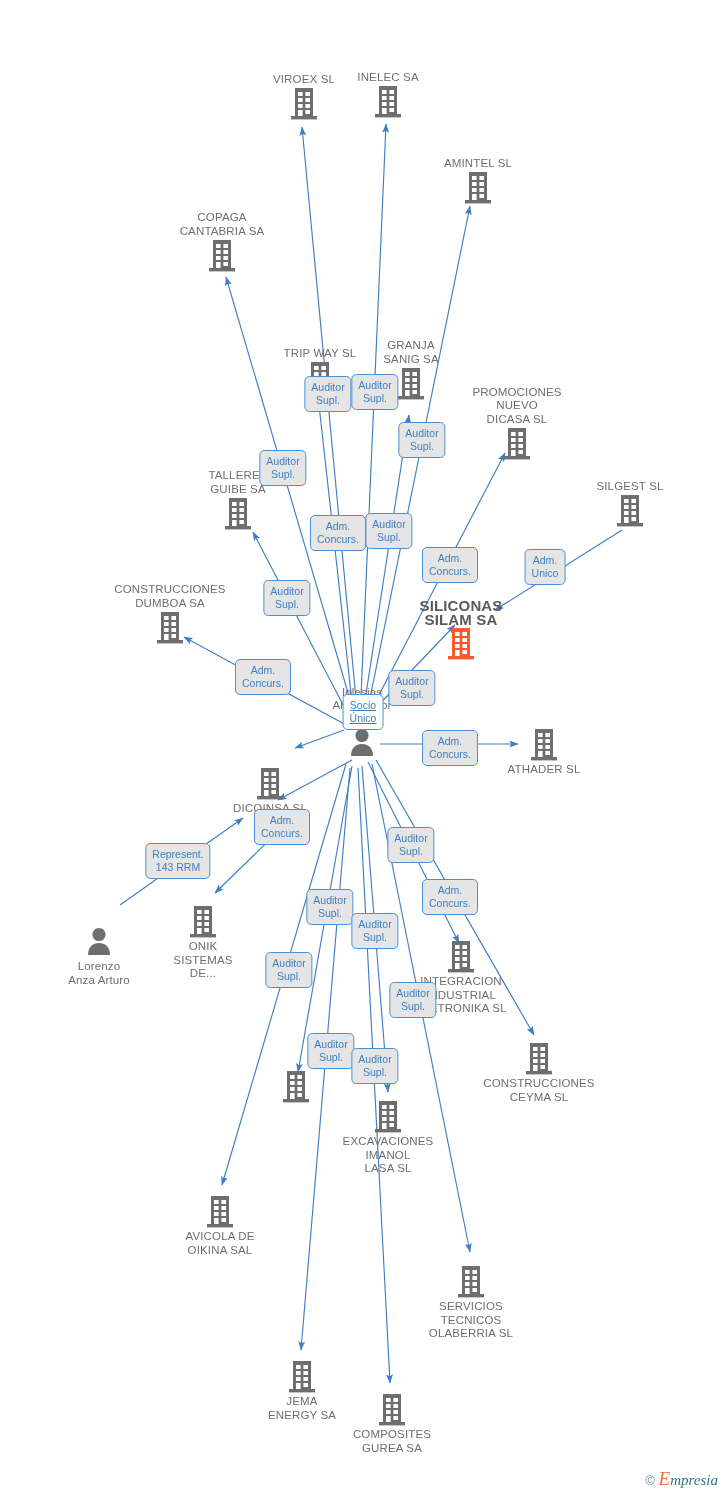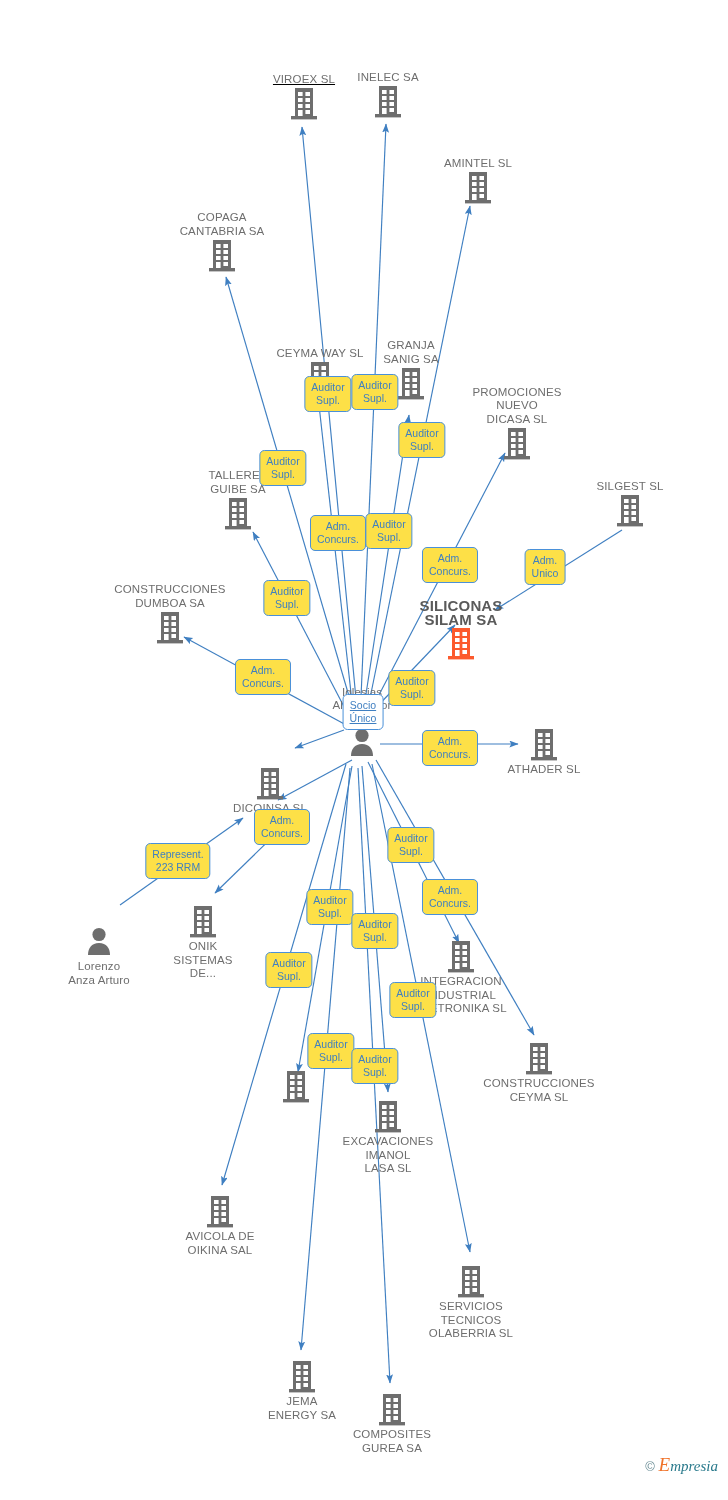--- a/index.html
+++ b/index.html
@@ -48,38 +48,38 @@
     margin-bottom: 1px;
   }
   .node.target .node-label {
     color: #5a5a5a;
     font-weight: bold;
     font-size: 15px;
   }
   .badge {
     position: absolute;
     transform: translate(-50%, -50%);
-    background: #fde047;
+    background: #e5e5e5;
     border: 1px solid #4a90d9;
     border-radius: 5px;
     color: #3f7fc1;
     font-size: 10.5px;
     line-height: 13px;
     text-align: center;
     padding: 4px 6px;
     white-space: pre-line;
     box-sizing: border-box;
   }
   .badge.socio {
     background: #ffffff;
   }
   #watermark {
     position: absolute;
     right: 10px;
-    bottom: 24px;
+    bottom: 10px;
     font-size: 15px;
     color: #2a7a8c;
     font-family: "Liberation Serif", serif;
     font-style: italic;
     white-space: nowrap;
   }
   #watermark .copy {
     font-style: normal;
     color: #6a8d96;
     font-family: "Liberation Sans", sans-serif;
@@ -123,21 +123,21 @@
         <line x1="352" y1="766" x2="298" y2="1072" marker-end="url(#arrow)"></line>
         <line x1="362" y1="766" x2="388" y2="1092" marker-end="url(#arrow)"></line>
         <line x1="346" y1="764" x2="222" y2="1185" marker-end="url(#arrow)"></line>
         <line x1="372" y1="764" x2="470" y2="1252" marker-end="url(#arrow)"></line>
         <line x1="350" y1="768" x2="301" y2="1350" marker-end="url(#arrow)"></line>
         <line x1="358" y1="768" x2="390" y2="1383" marker-end="url(#arrow)"></line>
       </g>
   </svg>
 
   <div id="nodes-layer" style="position: absolute; left: 0px; top: 0px; width: 728px; height: 1500px;">
-      <div class="node label-above" style="left: 304px; top: 72.5px; text-decoration: underline;">
+      <div class="node label-above" style="left: 304px; top: 72.5px;">
         <span class="node-label">VIROEX  SL</span>
         <span class="glyph"><svg width="30" height="34" viewBox="0 0 30 34">
             <rect x="6" y="1" width="18" height="28" fill="#6E6E6E"></rect>
             <rect x="2" y="29" width="26" height="3.4" fill="#6E6E6E"></rect>
             <rect x="9" y="5" width="4.6" height="4" fill="#fff"></rect>
             <rect x="16.4" y="5" width="4.6" height="4" fill="#fff"></rect>
             <rect x="9" y="11" width="4.6" height="4" fill="#fff"></rect>
             <rect x="16.4" y="11" width="4.6" height="4" fill="#fff"></rect>
             <rect x="9" y="17" width="4.6" height="4" fill="#fff"></rect>
             <rect x="16.4" y="17" width="4.6" height="4" fill="#fff"></rect>
@@ -185,21 +185,21 @@
             <rect x="16.4" y="5" width="4.6" height="4" fill="#fff"></rect>
             <rect x="9" y="11" width="4.6" height="4" fill="#fff"></rect>
             <rect x="16.4" y="11" width="4.6" height="4" fill="#fff"></rect>
             <rect x="9" y="17" width="4.6" height="4" fill="#fff"></rect>
             <rect x="16.4" y="17" width="4.6" height="4" fill="#fff"></rect>
             <rect x="9" y="23" width="4.6" height="6" fill="#fff"></rect>
             <rect x="16.4" y="23" width="4.6" height="4" fill="#fff"></rect>
           </svg></span>
       </div>
       <div class="node label-above" style="left: 320px; top: 346.5px;">
-        <span class="node-label">CEYMA WAY SL</span>
+        <span class="node-label">TRIP WAY SL</span>
         <span class="glyph"><svg width="30" height="34" viewBox="0 0 30 34">
             <rect x="6" y="1" width="18" height="28" fill="#6E6E6E"></rect>
             <rect x="2" y="29" width="26" height="3.4" fill="#6E6E6E"></rect>
             <rect x="9" y="5" width="4.6" height="4" fill="#fff"></rect>
             <rect x="16.4" y="5" width="4.6" height="4" fill="#fff"></rect>
             <rect x="9" y="11" width="4.6" height="4" fill="#fff"></rect>
             <rect x="16.4" y="11" width="4.6" height="4" fill="#fff"></rect>
             <rect x="9" y="17" width="4.6" height="4" fill="#fff"></rect>
             <rect x="16.4" y="17" width="4.6" height="4" fill="#fff"></rect>
             <rect x="9" y="23" width="4.6" height="6" fill="#fff"></rect>
@@ -521,21 +521,21 @@
 Supl.</div>
       <div class="badge socio" style="left: 363px; top: 712px; text-decoration: underline;">Socio
 Único</div>
       <div class="badge" style="left: 450px; top: 748px;">Adm.
 Concurs.</div>
       <div class="badge" style="left: 282px; top: 827px;">Adm.
 Concurs.</div>
       <div class="badge" style="left: 411px; top: 845px;">Auditor
 Supl.</div>
       <div class="badge" style="left: 178px; top: 861px;">Represent.
-223 RRM</div>
+143 RRM</div>
       <div class="badge" style="left: 450px; top: 897px;">Adm.
 Concurs.</div>
       <div class="badge" style="left: 330px; top: 907px;">Auditor
 Supl.</div>
       <div class="badge" style="left: 375px; top: 931px;">Auditor
 Supl.</div>
       <div class="badge" style="left: 289px; top: 970px;">Auditor
 Supl.</div>
       <div class="badge" style="left: 413px; top: 1000px;">Auditor
 Supl.</div>

